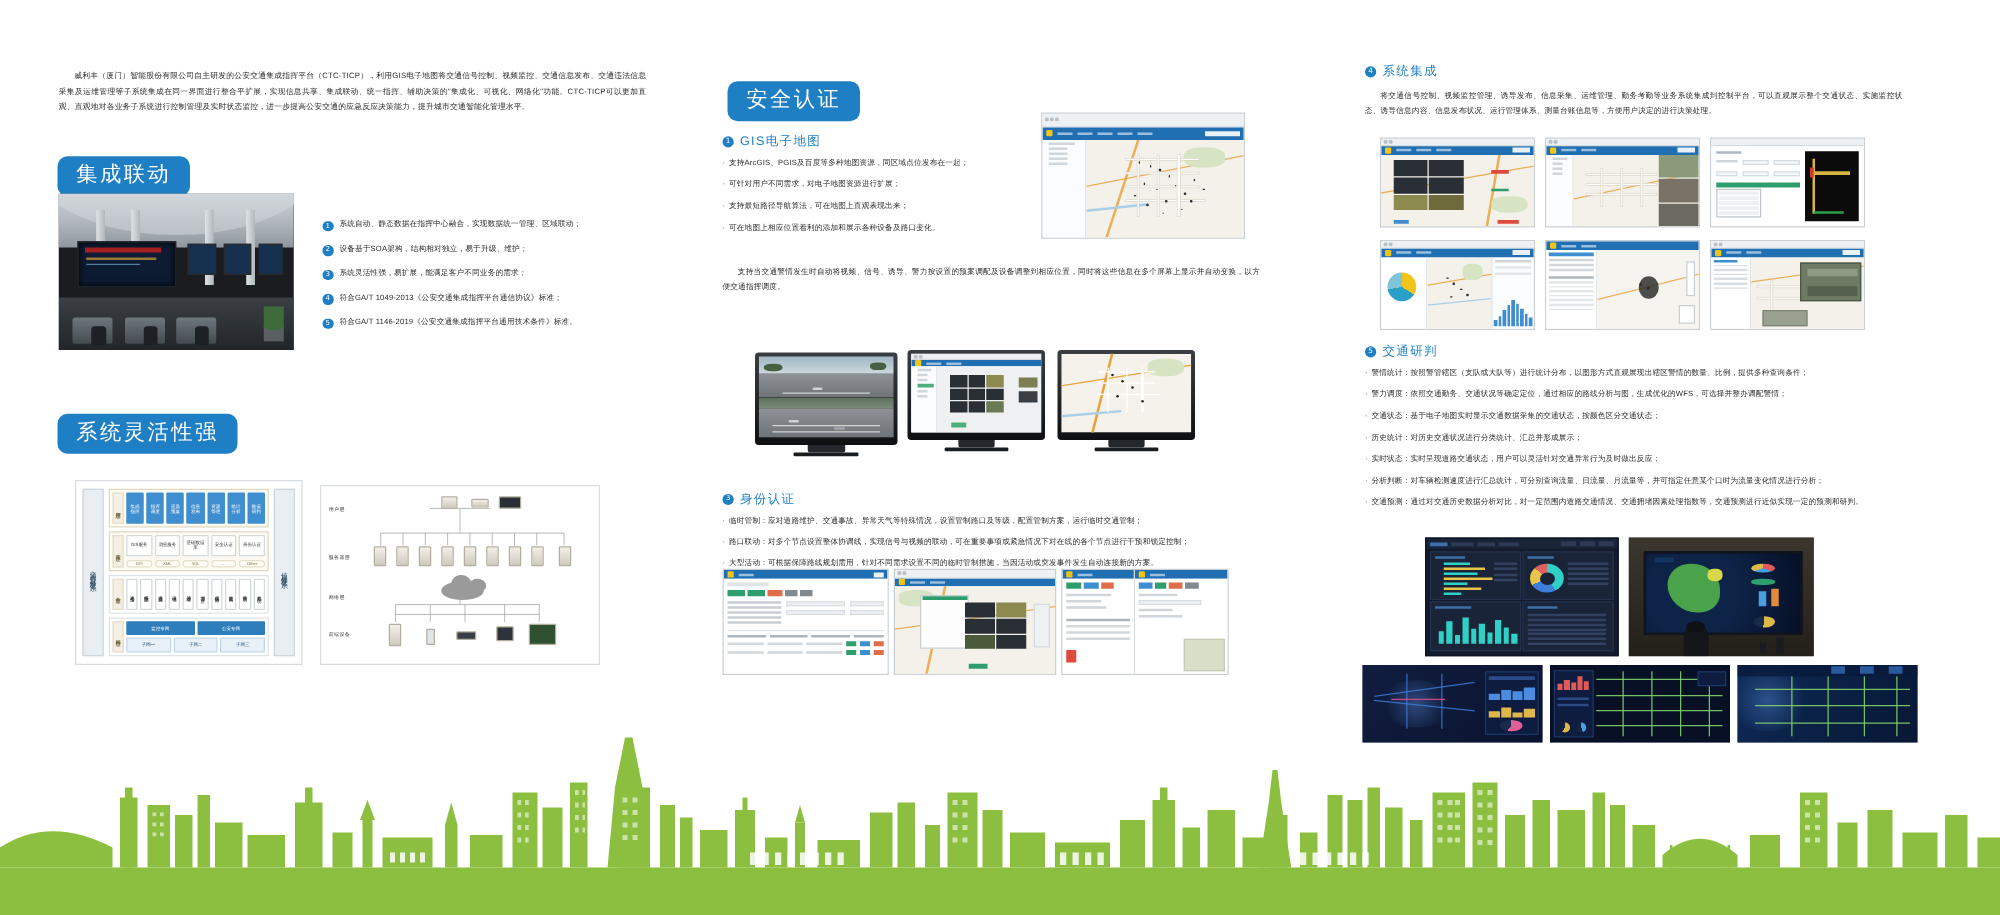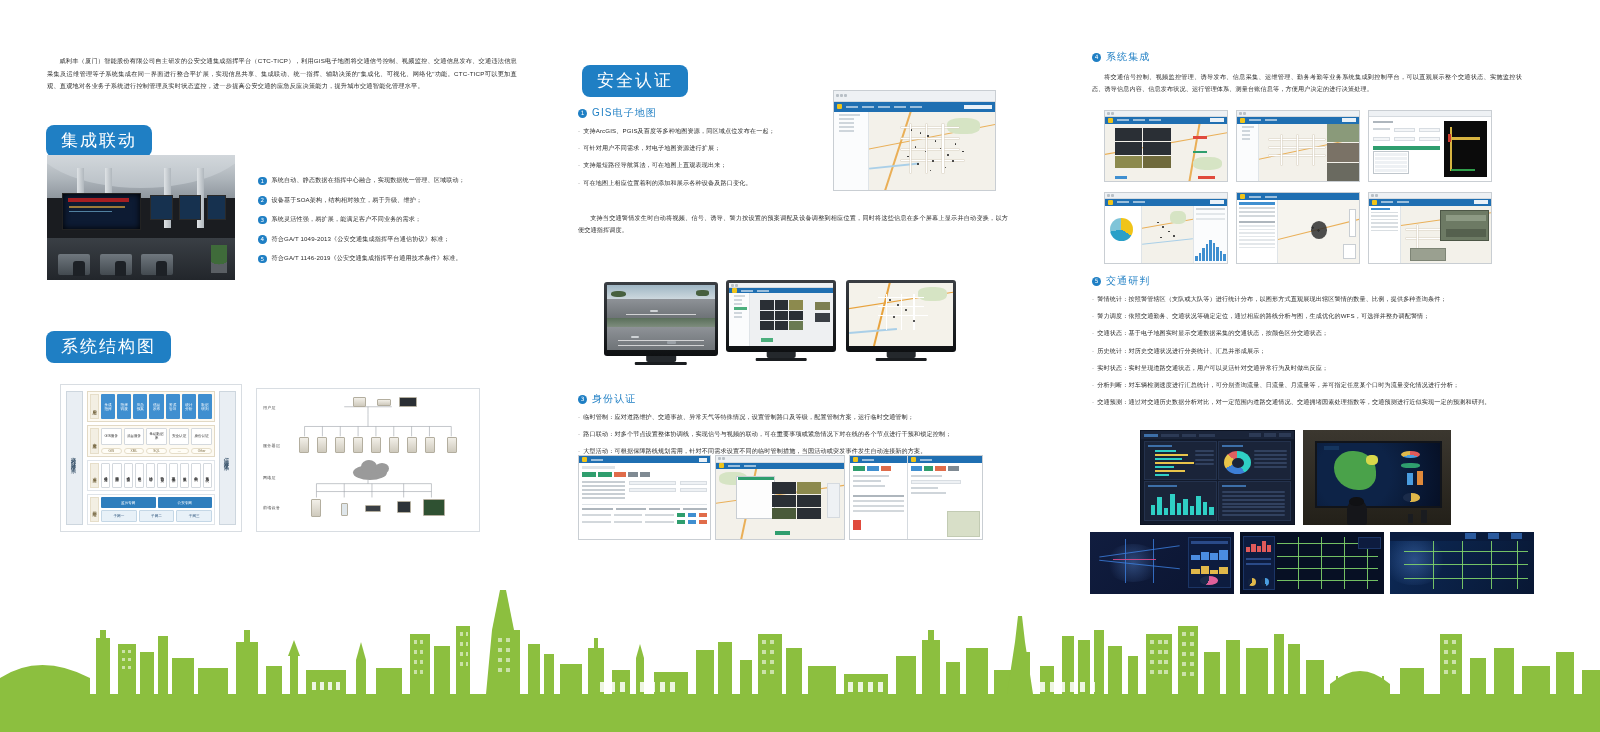--- a/index.html
+++ b/index.html
@@ -306,21 +306,21 @@
   <div class="row">
     <span class="numdot">4</span>
     <span class="txt">符合GA/T 1049-2013《公安交通集成指挥平台通信协议》标准；</span>
   </div>
   <div class="row">
     <span class="numdot">5</span>
     <span class="txt">符合GA/T 1146-2019《公安交通集成指挥平台通用技术条件》标准。</span>
   </div>
 </div>
 
-<div class="pill pill-sysarch">系统结构图</div>
+<div class="pill pill-sysarch">系统灵活性强</div>
 
 <div class="arch-a">
   <div class="leftband">
       <span class="vtext">交通行业标准体系</span>
     </div>
   <div class="rightband">
       <span class="vtext">信息标准体系</span>
     </div>
   <div class="stack">
     <div class="arch-row">

